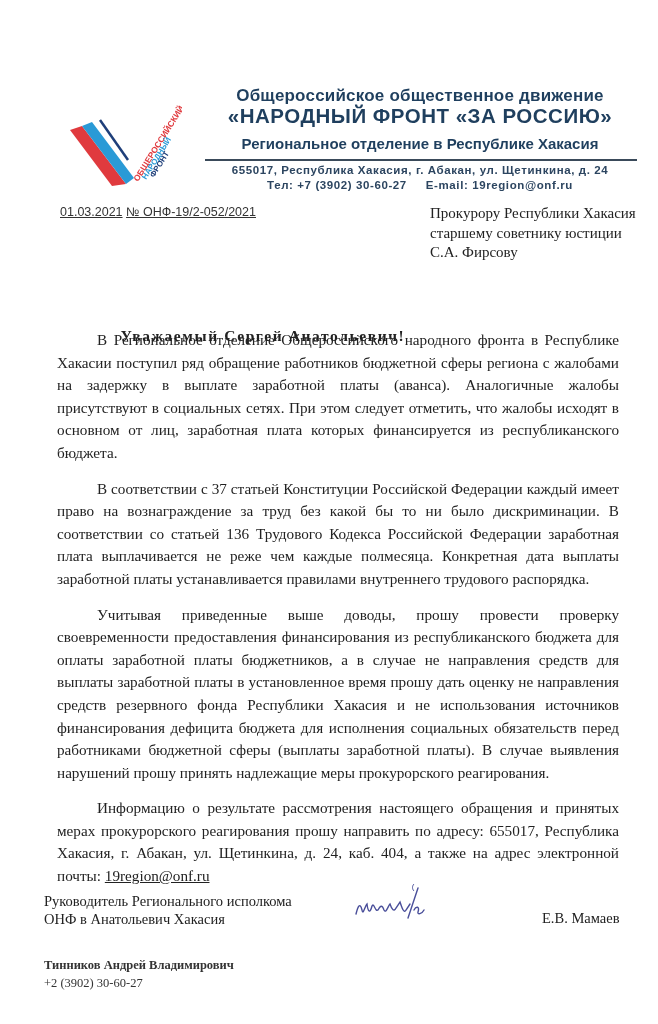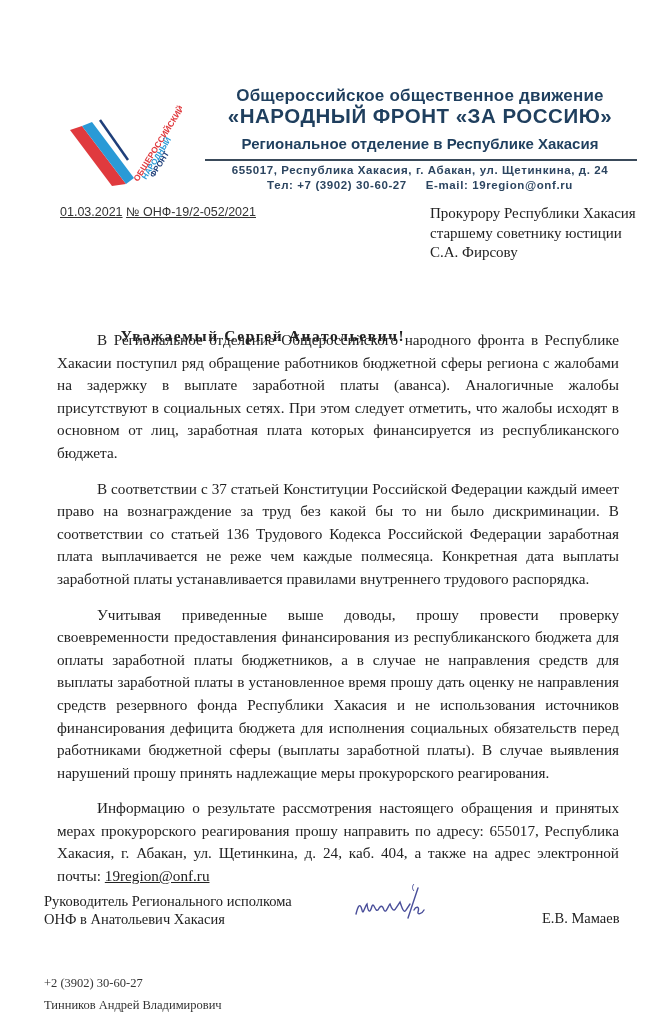--- a/index.html
+++ b/index.html
@@ -38,21 +38,21 @@
   #body a { color: #222; text-decoration: underline; }
 
   
   .sig { left: 44px; font-size: 14.5px; color: #222; }
   #sig1 { top: 893px; }
   #sig2 { top: 911px; }
   #signature { left: 352px; top: 880px; width: 90px; height: 50px; }
   #sig-name { left: 526px; top: 910px; font-size: 14.5px; margin-left: 16px; }
 
   .exec { left: 44px; font-size: 12.5px; color: #333; }
-  #exec1 { top: 998px; }
+  #exec1 { top: 958px; font-weight: bold; }
   #exec2 { top: 976px; }
 </style>
 </head>
 <body>
 
 <svg id="logo" class="abs" viewBox="0 0 120 100">
   <polygon points="8,38 20,34 64,92 50,94" fill="#e03a3e"></polygon>
   <polygon points="20,34 30,30 72,86 64,92" fill="#2a9ad6"></polygon>
   <line x1="38" y1="28" x2="66" y2="68" stroke="#1f3f7a" stroke-width="2.5"></line>
   <text x="0" y="0" transform="translate(76,90) rotate(-58)" font-family="Liberation Sans, sans-serif" font-weight="bold" font-size="8.5" fill="#e03a3e">ОБЩЕРОССИЙСКИЙ</text>

